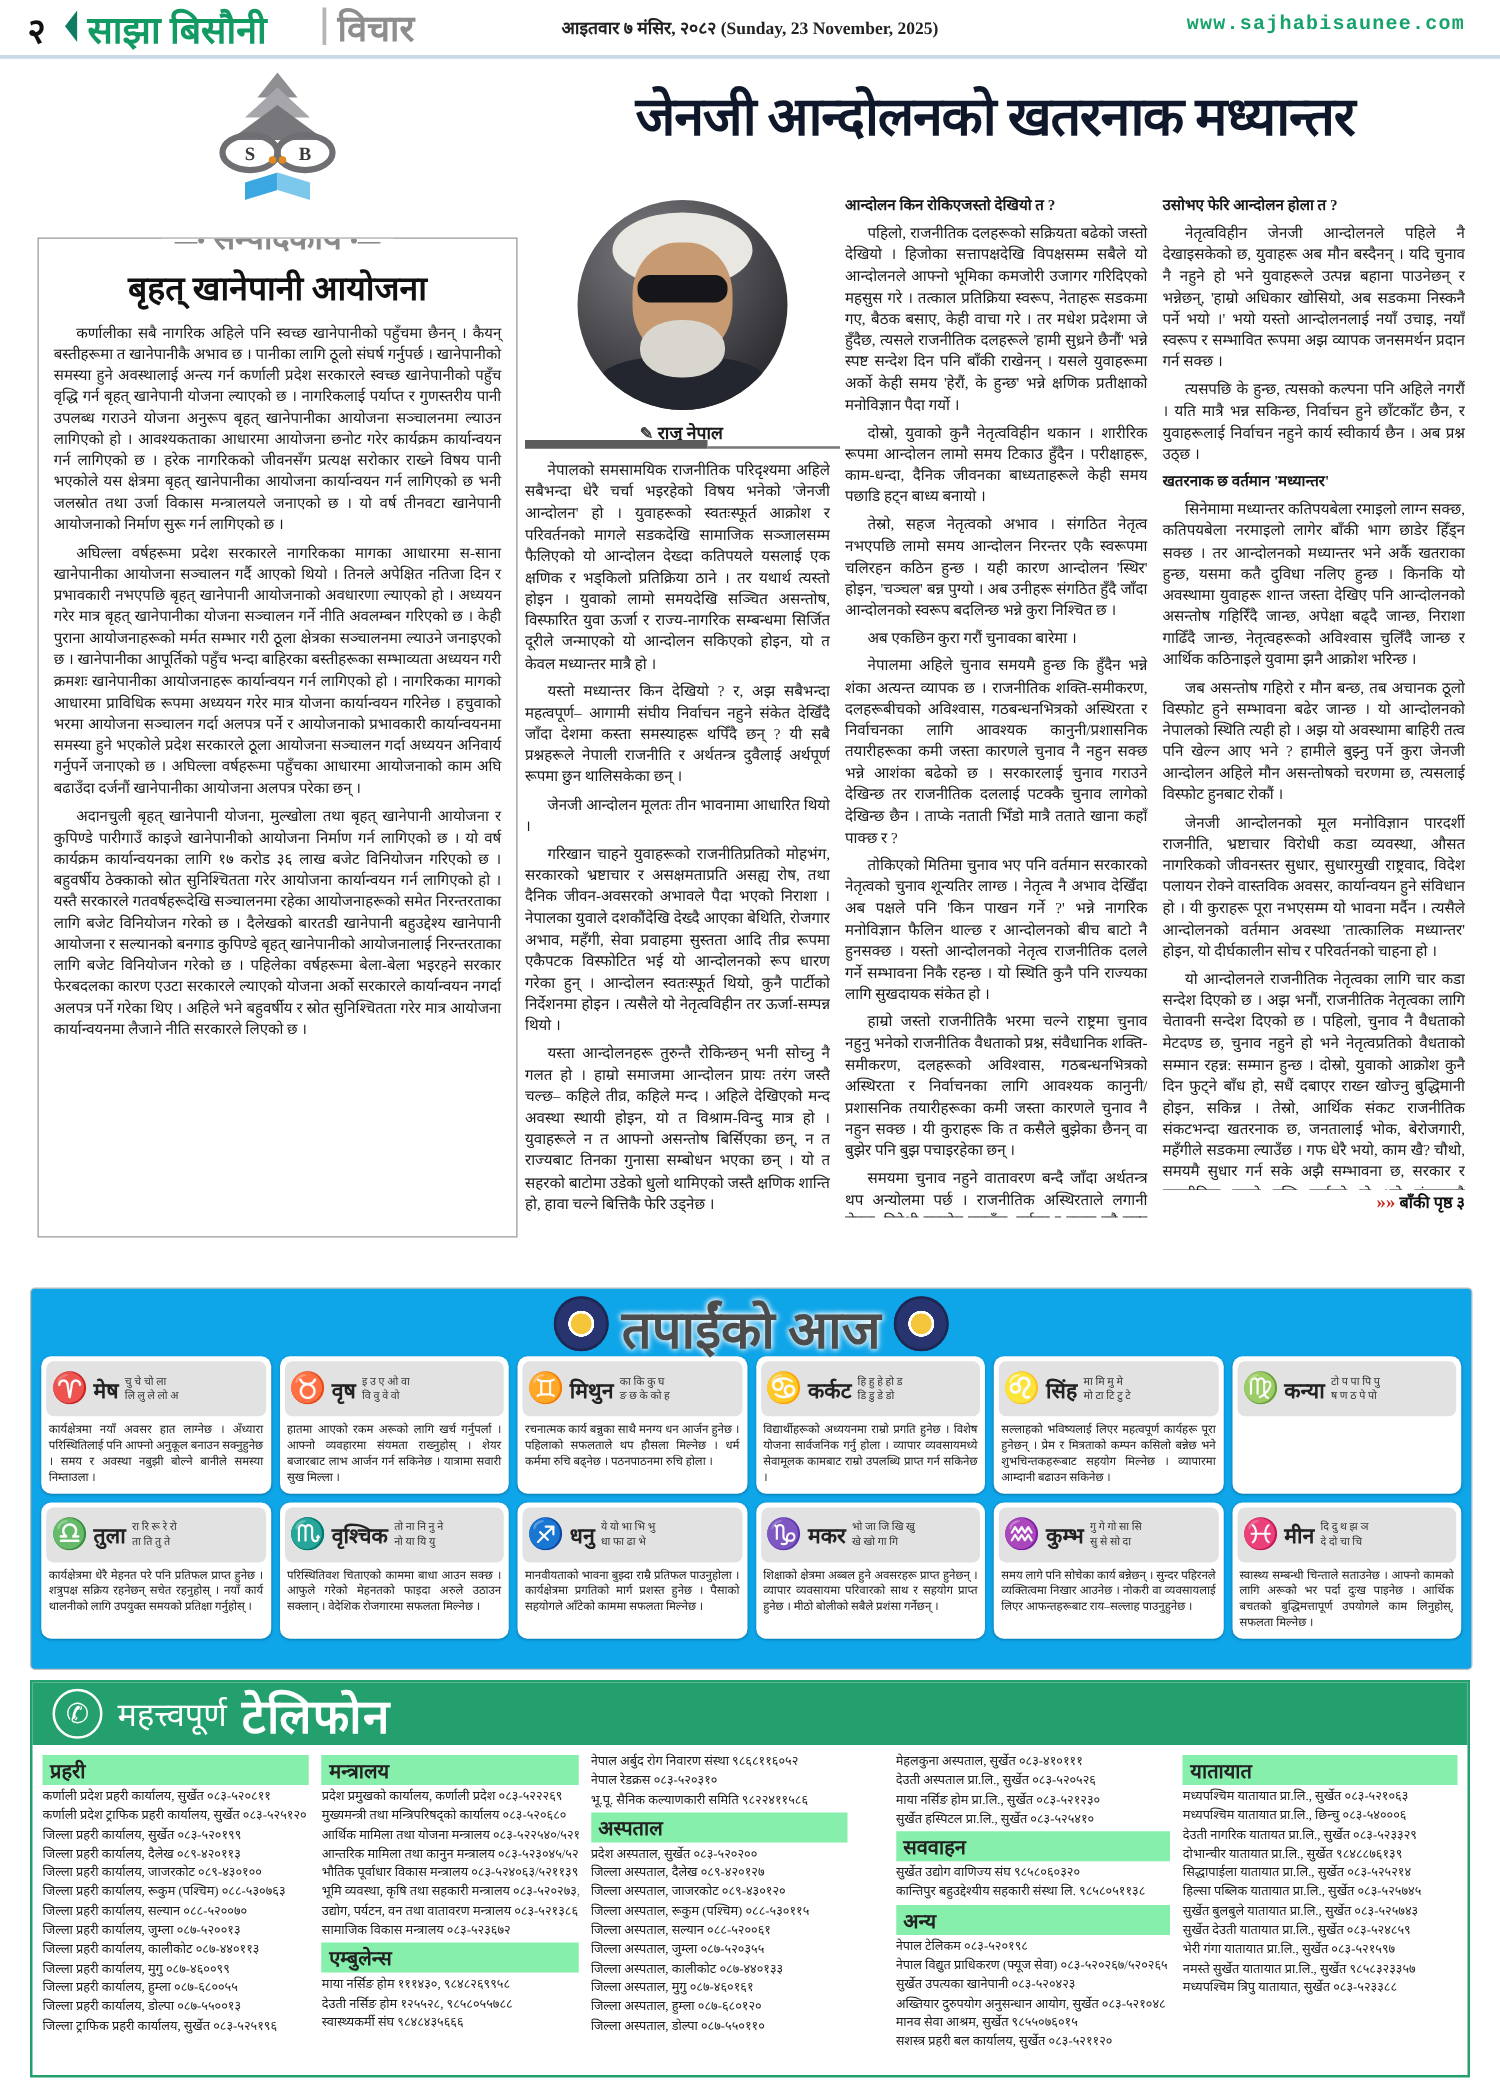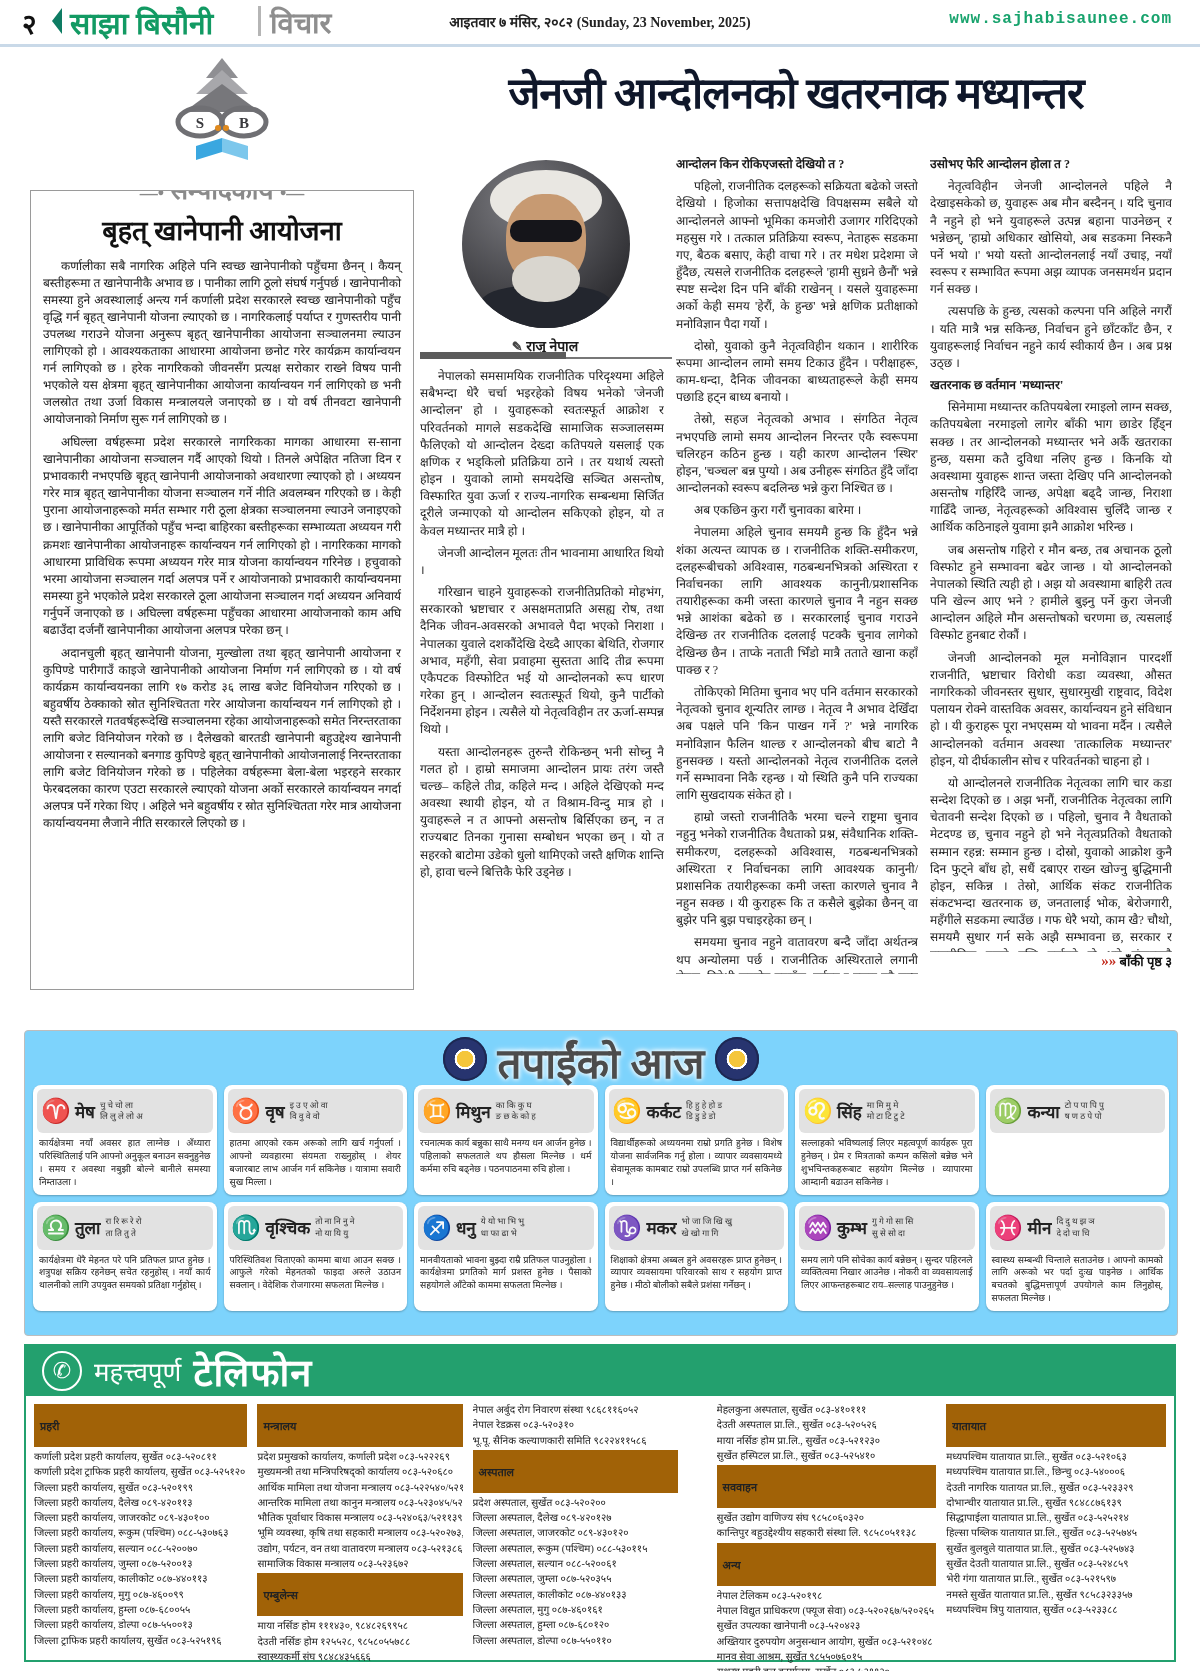--- a/index.html
+++ b/index.html
@@ -41,21 +41,21 @@
   .bar-thin{position:absolute;left:566px;top:357px;width:106px;height:1.5px;background:#777;}
   .acol{position:absolute;font-size:12.1px;line-height:1.42;text-align:justify;overflow:hidden;}
   .acol p{margin:0 0 5px 0;text-indent:18px;}
   .acol .sub{font-weight:bold;text-indent:0;margin:4px 0 5px 0;}
   .col1{left:420px;top:368px;width:244px;height:606px;}
   .col2{left:676px;top:152px;width:242px;height:822px;}
   .col3{left:930px;top:152px;width:242px;height:800px;}
   .cont{position:absolute;left:930px;top:952px;width:242px;text-align:right;font-size:13px;font-weight:bold;color:#111;}
   .cont .sym{color:#c22a1d;font-size:15px;}
   
-  .horo{position:absolute;left:24px;top:1030px;width:1152px;height:304px;background:#7dd3fc;
+  .horo{position:absolute;left:24px;top:1030px;width:1152px;height:304px;background:#0ea5e9;
         border:1px solid #bdbdbd;border-radius:4px;}
   .horo-head{position:relative;height:54px;}
   .horo-title{position:absolute;left:0;width:100%;top:2px;text-align:center;font-size:42px;font-weight:bold;
               color:#4c4c4c;text-shadow:0 0 4px #fff,0 0 6px #fff;}
   .wheel{position:absolute;top:6px;width:44px;height:44px;border-radius:50%;
          background:radial-gradient(circle,#f5c63a 0 26%,#ffffff 27% 33%,#27346f 34% 78%,#8fa2c8 79% 100%);
          box-shadow:0 0 0 2px #1d2852 inset;}
   .wheel.w1{left:418px;} .wheel.w2{right:418px;}
   .zgrid{display:grid;grid-template-columns:repeat(6,1fr);grid-gap:7px;padding:0 8px 8px 8px;}
   .zcard{background:#fff;border-radius:8px;padding:4px;box-shadow:0 1px 2px rgba(0,0,0,.25);}
@@ -68,21 +68,21 @@
   .phones{position:absolute;left:24px;top:1344px;width:1152px;height:318px;border:2.5px solid #23a06e;
           box-sizing:border-box;background:#fff;}
   .ph-head{height:50px;background:#23a06e;display:flex;align-items:center;padding-left:16px;}
   .ph-icon{width:36px;height:36px;border:2.5px solid #fff;border-radius:50%;color:#fff;font-size:22px;
            display:flex;align-items:center;justify-content:center;margin-right:12px;}
   .ph-t1{color:#fff;font-size:26px;margin-right:12px;}
   .ph-t2{color:#fff;font-size:38px;font-weight:bold;letter-spacing:1px;}
   .ph-body{display:flex;padding:6px 8px;gap:10px;}
   .pcol{flex:1;min-width:0;}
   .pcol.w1{flex:1.02;} .pcol.w2{flex:0.98;} .pcol.w3{flex:0.98;} .pcol.w4{flex:1.05;margin-left:29px;} .pcol.w5{flex:1.05;}
-  .pheader{background:#a16207;font-weight:bold;font-size:11px;padding:14px 6px;margin:2px 0;color:#222;}
+  .pheader{background:#86efac;font-weight:bold;font-size:16px;padding:1px 6px;margin:2px 0;color:#222;}
   .pentry{font-size:10.2px;line-height:1.5;color:#1d1d1d;white-space:nowrap;overflow:hidden;}
 </style>
 </head>
 <body>
 
 <div class="top">
   <div class="pgnum">२</div>
   <div class="ribbon"></div>
   <div class="masthead">साझा बिसौनी</div>
   <div class="mast-div"></div>
@@ -129,20 +129,21 @@
 </div>
 <div class="byline">
   <span class="pen">✎</span>
   <span>राजु नेपाल</span>
 </div>
 <div class="bar-thick"></div>
 <div class="bar-thin"></div>
 
 <div class="acol col1">
     <p>नेपालको समसामयिक राजनीतिक परिदृश्यमा अहिले सबैभन्दा धेरै चर्चा भइरहेको विषय भनेको 'जेनजी आन्दोलन' हो । युवाहरूको स्वतःस्फूर्त आक्रोश र परिवर्तनको मागले सडकदेखि सामाजिक सञ्जालसम्म फैलिएको यो आन्दोलन देख्दा कतिपयले यसलाई एक क्षणिक र भड्किलो प्रतिक्रिया ठाने । तर यथार्थ त्यस्तो होइन । युवाको लामो समयदेखि सञ्चित असन्तोष, विस्फारित युवा ऊर्जा र राज्य-नागरिक सम्बन्धमा सिर्जित दूरीले जन्माएको यो आन्दोलन सकिएको होइन, यो त केवल मध्यान्तर मात्रै हो ।</p>
+    <p>यस्तो मध्यान्तर किन देखियो ? र, अझ सबैभन्दा महत्वपूर्ण– आगामी संघीय निर्वाचन नहुने संकेत देखिँदै जाँदा देशमा कस्ता समस्याहरू थपिँदै छन् ? यी सबै प्रश्नहरूले नेपाली राजनीति र अर्थतन्त्र दुवैलाई अर्थपूर्ण रूपमा छुन थालिसकेका छन् ।</p>
     <p>जेनजी आन्दोलन मूलतः तीन भावनामा आधारित थियो ।</p>
     <p>गरिखान चाहने युवाहरूको राजनीतिप्रतिको मोहभंग, सरकारको भ्रष्टाचार र असक्षमताप्रति असह्य रोष, तथा दैनिक जीवन-अवसरको अभावले पैदा भएको निराशा । नेपालका युवाले दशकौंदेखि देख्दै आएका बेथिति, रोजगार अभाव, महँगी, सेवा प्रवाहमा सुस्तता आदि तीव्र रूपमा एकैपटक विस्फोटित भई यो आन्दोलनको रूप धारण गरेका हुन् । आन्दोलन स्वतःस्फूर्त थियो, कुनै पार्टीको निर्देशनमा होइन । त्यसैले यो नेतृत्वविहीन तर ऊर्जा-सम्पन्न थियो ।</p>
     <p>यस्ता आन्दोलनहरू तुरुन्तै रोकिन्छन् भनी सोच्नु नै गलत हो । हाम्रो समाजमा आन्दोलन प्रायः तरंग जस्तै चल्छ– कहिले तीव्र, कहिले मन्द । अहिले देखिएको मन्द अवस्था स्थायी होइन, यो त विश्राम-विन्दु मात्र हो । युवाहरूले न त आफ्नो असन्तोष बिर्सिएका छन्, न त राज्यबाट तिनका गुनासा सम्बोधन भएका छन् । यो त सहरको बाटोमा उडेको धुलो थामिएको जस्तै क्षणिक शान्ति हो, हावा चल्ने बित्तिकै फेरि उड्नेछ ।</p>
   </div>
 <div class="acol col2">
     <p class="sub">आन्दोलन किन रोकिएजस्तो देखियो त ?</p>
     <p>पहिलो, राजनीतिक दलहरूको सक्रियता बढेको जस्तो देखियो । हिजोका सत्तापक्षदेखि विपक्षसम्म सबैले यो आन्दोलनले आफ्नो भूमिका कमजोरी उजागर गरिदिएको महसुस गरे । तत्काल प्रतिक्रिया स्वरूप, नेताहरू सडकमा गए, बैठक बसाए, केही वाचा गरे । तर मधेश प्रदेशमा जे हुँदैछ, त्यसले राजनीतिक दलहरूले 'हामी सुध्रने छैनौं' भन्ने स्पष्ट सन्देश दिन पनि बाँकी राखेनन् । यसले युवाहरूमा अर्को केही समय 'हेरौं, के हुन्छ' भन्ने क्षणिक प्रतीक्षाको मनोविज्ञान पैदा गर्यो ।</p>
     <p>दोस्रो, युवाको कुनै नेतृत्वविहीन थकान । शारीरिक रूपमा आन्दोलन लामो समय टिकाउ हुँदैन । परीक्षाहरू, काम-धन्दा, दैनिक जीवनका बाध्यताहरूले केही समय पछाडि हट्न बाध्य बनायो ।</p>
     <p>तेस्रो, सहज नेतृत्वको अभाव । संगठित नेतृत्व नभएपछि लामो समय आन्दोलन निरन्तर एकै स्वरूपमा चलिरहन कठिन हुन्छ । यही कारण आन्दोलन 'स्थिर' होइन, 'चञ्चल' बन्न पुग्यो । अब उनीहरू संगठित हुँदै जाँदा आन्दोलनको स्वरूप बदलिन्छ भन्ने कुरा निश्चित छ ।</p>
     <p>अब एकछिन कुरा गरौं चुनावका बारेमा ।</p>

